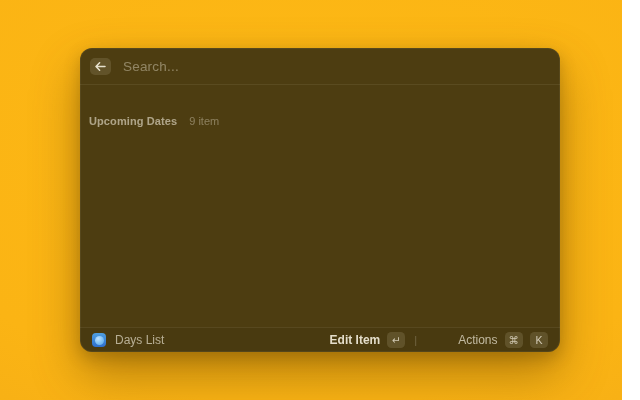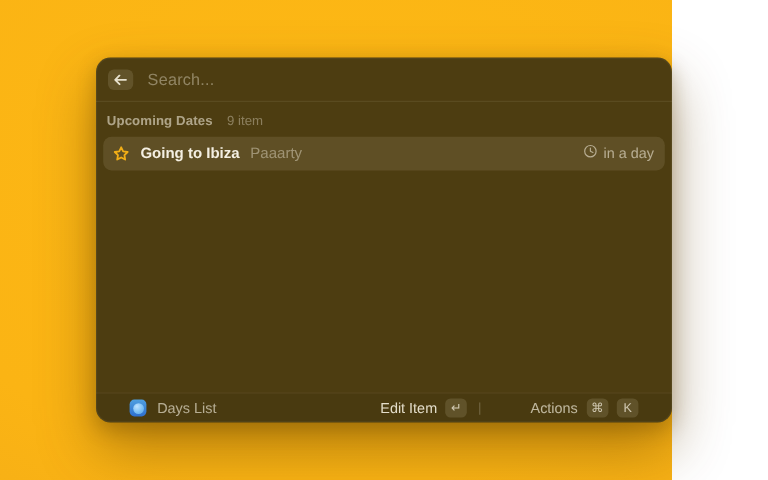--- a/index.html
+++ b/index.html
@@ -3,21 +3,21 @@
 <meta charset="utf-8">
 <style>
   * { margin: 0; padding: 0; box-sizing: border-box; }
   html, body { width: 640px; height: 400px; overflow: hidden; }
   body {
     font-family: "Liberation Sans", "DejaVu Sans", sans-serif;
     -webkit-font-smoothing: antialiased;
   }
   .stage {
     position: relative;
-    width: 560px; height: 400px;
+    width: 622px; height: 400px;
     background: radial-gradient(120% 120% at 50% 35%, #fdb915 0%, #fbb414 55%, #f0a918 100%);
   }
   .window {
     position: absolute;
     left: 80px; top: 48px;
     width: 480px; height: 304px;
     background: #4d3d11;
     border-radius: 12px;
     box-shadow:
       inset 0 0 0 1px rgba(255, 248, 220, 0.06),
@@ -58,20 +58,21 @@
     display: flex;
     align-items: baseline;
     gap: 12px;
     padding: 10px 4px 7px 3px;
   }
   .section-title {
     font-size: 11px;
     font-weight: bold;
     color: rgba(255, 250, 235, 0.55);
     letter-spacing: 0.1px;
+    margin-top: 20px;
   }
   .section-count {
     font-size: 11px;
     color: rgba(255, 250, 235, 0.35);
   }
   .list-item {
     height: 28px;
     border-radius: 7px;
     background: rgba(255, 248, 220, 0.10);
     display: flex;
@@ -99,21 +100,21 @@
     gap: 5px;
     color: rgba(255, 250, 235, 0.55);
   }
   .item-accessory .acc-text { font-size: 12px; }
   
   .footer {
     flex: 0 0 25px;
     height: 25px;
     display: flex;
     align-items: center;
-    padding: 0 28px;
+    padding: 0 12px;
     border-top: 1px solid rgba(255, 248, 220, 0.08);
     background: rgba(0, 0, 0, 0.04);
   }
   .app-chip { display: flex; align-items: center; gap: 9px; }
   .app-icon {
     width: 14px; height: 14px;
     border-radius: 4px;
     background: linear-gradient(180deg, #4f9fe0 0%, #2e6fce 100%);
     position: relative;
     flex: 0 0 auto;
@@ -131,21 +132,21 @@
     color: rgba(255, 250, 235, 0.60);
   }
   .footer-actions {
     margin-left: auto;
     display: flex;
     align-items: center;
     gap: 7px;
   }
   .action-label {
     font-size: 12px;
-    font-weight: normal;
+    font-weight: bold;
     color: rgba(255, 250, 235, 0.85);
   }
   .action-label.secondary {
     font-weight: normal;
     color: rgba(255, 250, 235, 0.65);
     margin-left: 32px;
   }
   .keycap {
     min-width: 18px;
     height: 16px;
@@ -181,38 +182,20 @@
       </div>
       <div class="search-placeholder">Search...</div>
     </div>
 
     <div class="content">
       <div class="section-header">
         <span class="section-title">Upcoming Dates</span>
         <span class="section-count">9 item</span>
       </div>
 
-      <div class="list-item">
-        <span class="item-star">
-          <svg width="14" height="14" viewBox="0 0 24 24" fill="none">
-            <path d="M12 3l2.8 5.8 6.4 0.9-4.6 4.5 1.1 6.3L12 17.5 6.3 20.5l1.1-6.3L2.8 9.7l6.4-0.9z" stroke="#f2ae16" stroke-width="2.6" stroke-linejoin="round"></path>
-          </svg>
-        </span>
-        <span class="item-title">Going to Ibiza</span>
-        <span class="item-subtitle">Paaarty</span>
-        <span class="item-accessory">
-          <span>
-            <svg width="12" height="12" viewBox="0 0 24 24" fill="none">
-              <circle cx="12" cy="12" r="9.5" stroke="rgba(255,250,235,0.55)" stroke-width="2"></circle>
-              <path d="M12 6.8 V12 l4.2 2.2" stroke="rgba(255,250,235,0.55)" stroke-width="2" stroke-linecap="round" stroke-linejoin="round"></path>
-            </svg>
-          </span>
-          <span class="acc-text">in a day</span>
-        </span>
-      </div>
     </div>
 
     <div class="footer">
       <div class="app-chip">
         <span class="app-icon"></span>
         <span class="app-name">Days List</span>
       </div>
       <div class="footer-actions">
         <span class="action-label">Edit Item</span>
         <span class="keycap">↵</span>

